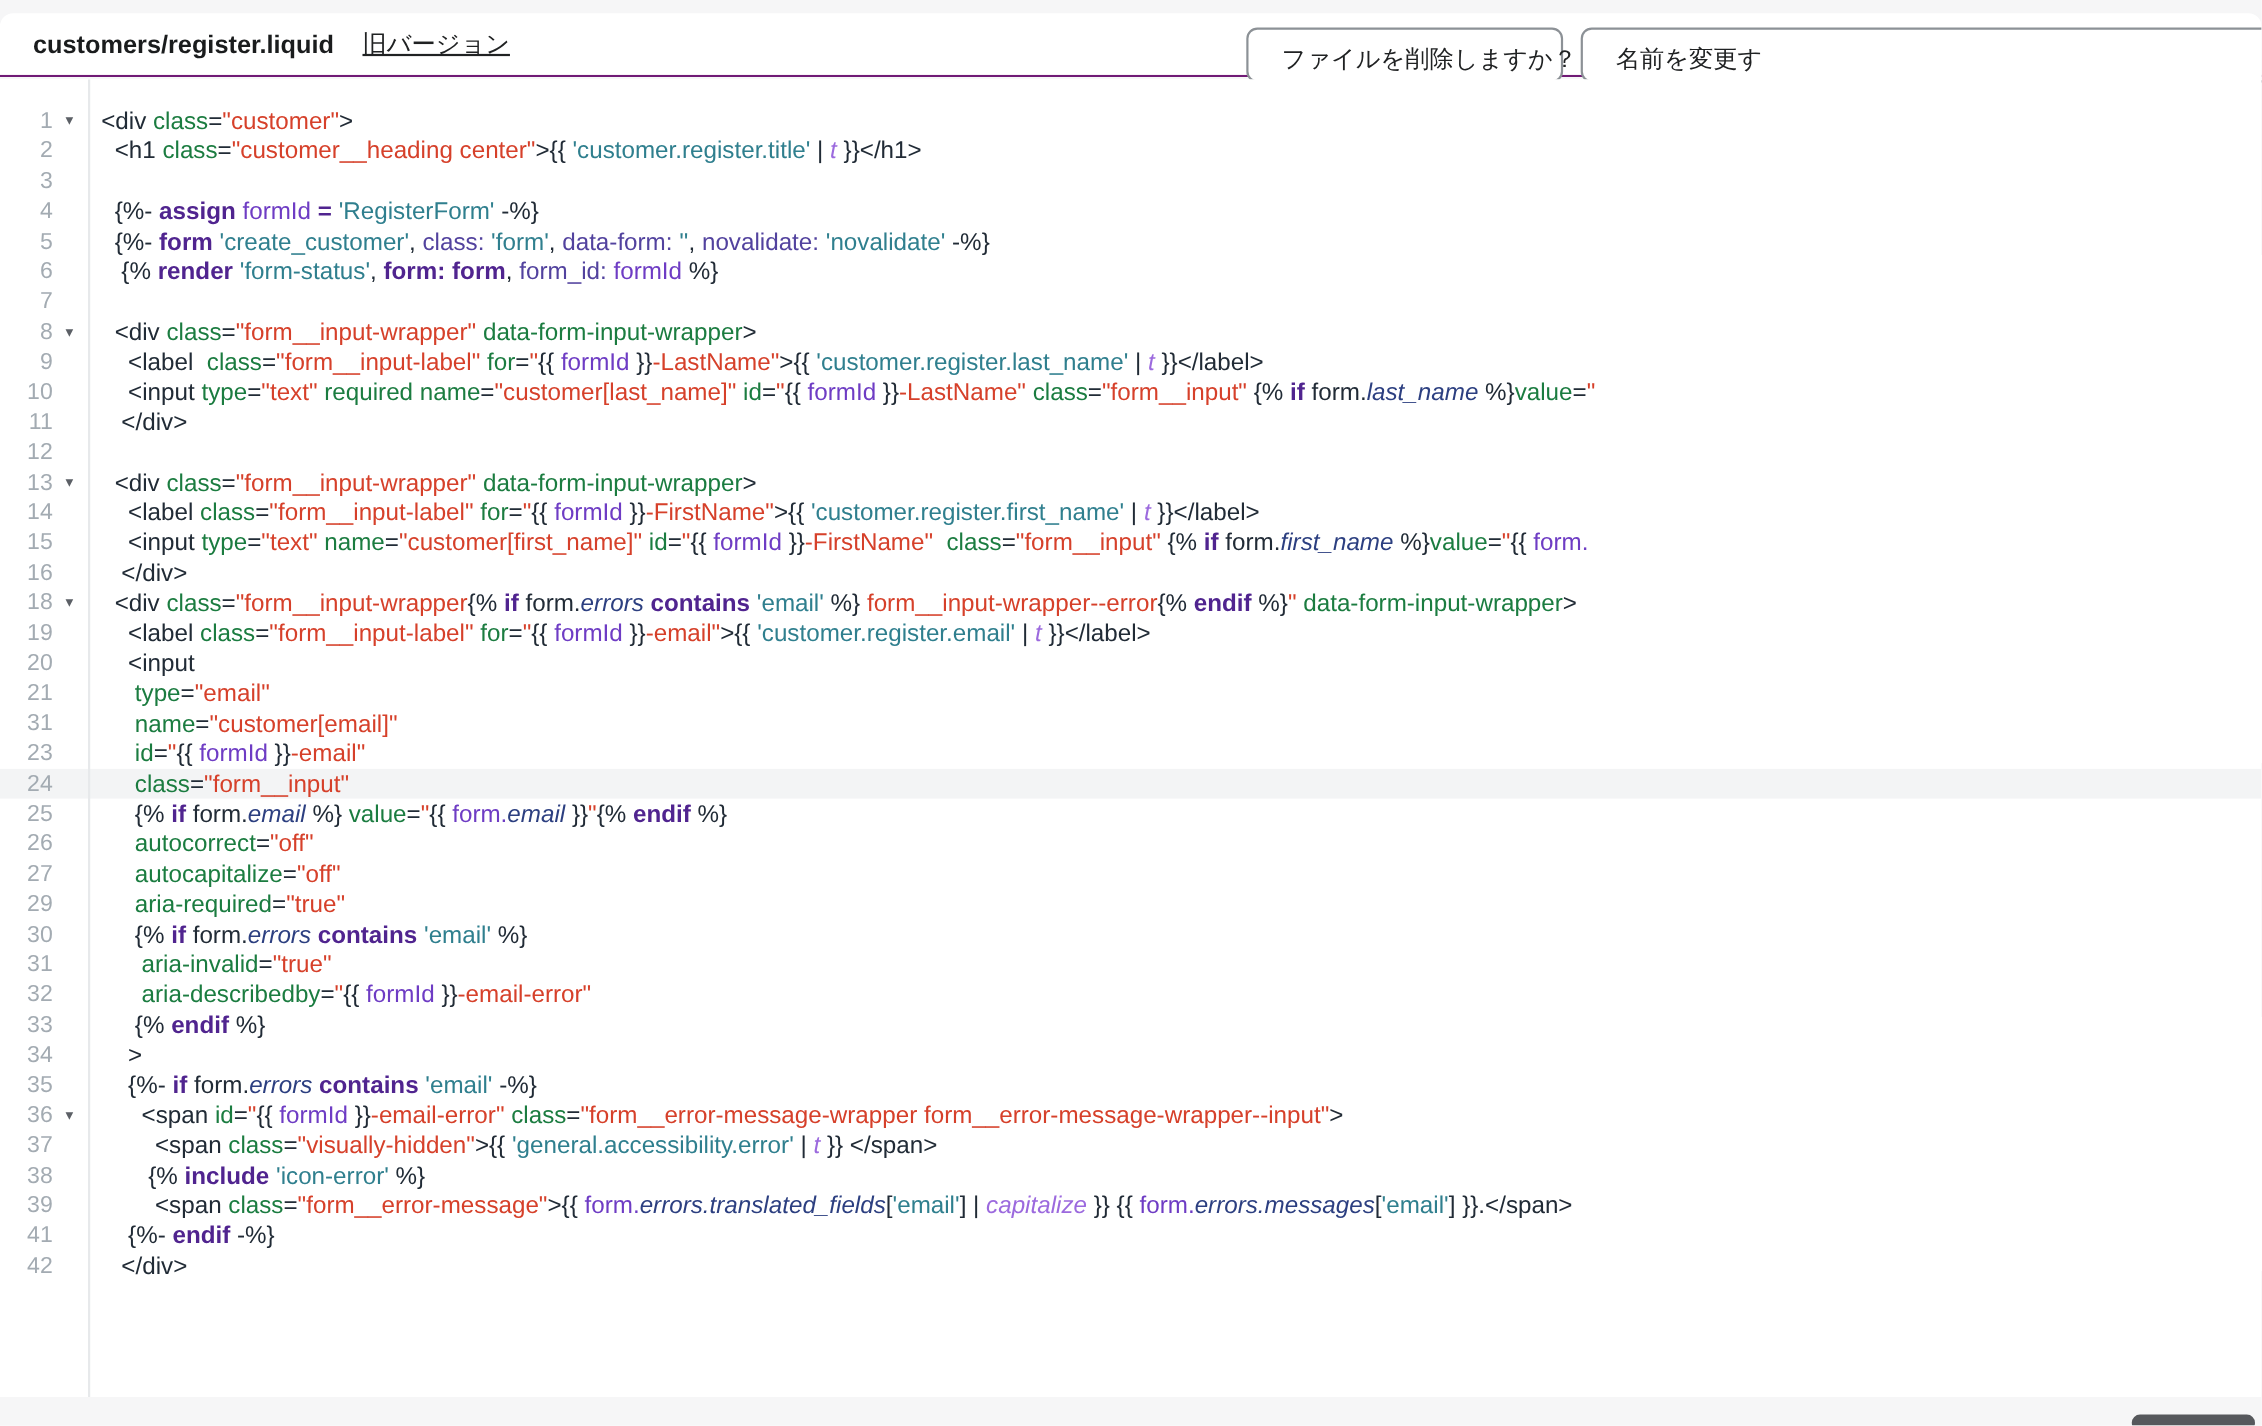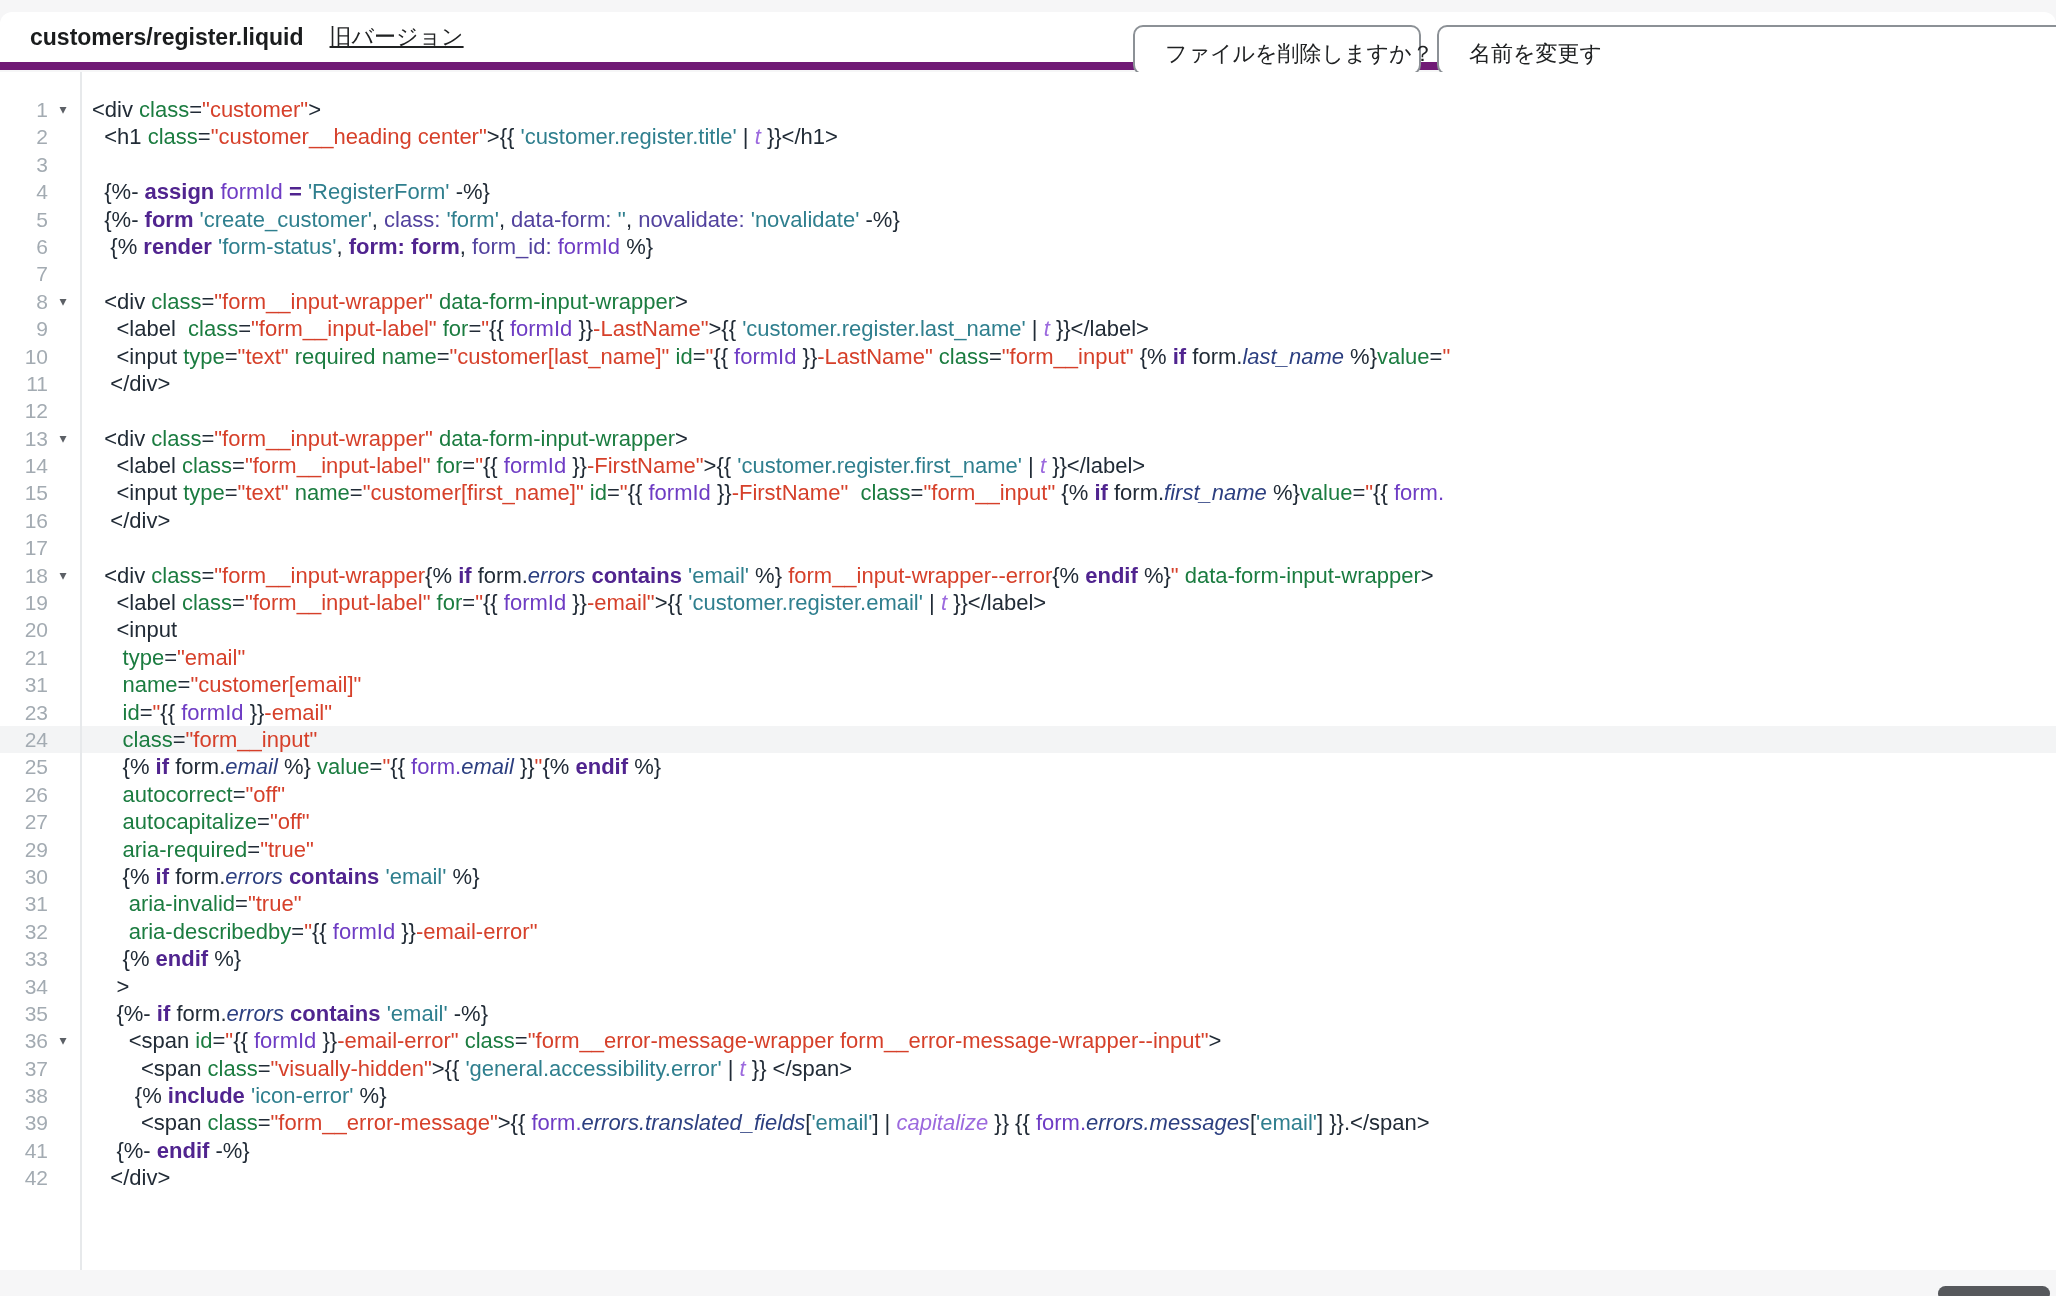--- a/index.html
+++ b/index.html
@@ -3,21 +3,21 @@
 <meta charset="utf-8">
 <style>
   * { margin:0; padding:0; box-sizing:border-box; }
   html,body { width:2056px; height:1296px; overflow:hidden; }
   body { font-family:"Liberation Sans", sans-serif; background:#f6f6f7; }
   .stage { position:relative; width:2056px; height:1296px; overflow:hidden; background:#f6f6f7; }
 
   
   .card-header {
     position:absolute; left:0; top:12px; width:2056px; height:58px;
-    background:#ffffff; border-bottom:8px solid #701a75;
+    background:#ffffff; border-bottom:2px solid #701a75;
     border-radius:12px 12px 0 0;
     display:flex; align-items:center;
   }
   .file-title { font-size:23px; font-weight:700; color:#1a1c1d; margin-left:30px; white-space:nowrap; }
   .old-version { font-size:22px; color:#202223; text-decoration:underline; margin-left:26px; white-space:nowrap; cursor:pointer;text-align:center; }
   .hdr-btn {
     height:50px; background:#ffffff; border:2px solid #8c9196; border-radius:10px;
     font-size:22px; color:#202223; font-family:"Liberation Sans", sans-serif;
     padding:12px 30px; white-space:nowrap; cursor:pointer;
   }
@@ -77,21 +77,20 @@
         <div class="row"><div class="gutter"><span class="num">7</span><span class="fold"></span></div><div class="code"></div></div>
         <div class="row"><div class="gutter"><span class="num">8</span><span class="fold">▾</span></div><div class="code"><span class="s-tag">  &lt;div </span><span class="s-attr">class</span><span class="s-pun">=</span><span class="s-str">"form__input-wrapper"</span><span class="s-attr"> data-form-input-wrapper</span><span class="s-tag">&gt;</span></div></div>
         <div class="row"><div class="gutter"><span class="num">9</span><span class="fold"></span></div><div class="code"><span class="s-tag">    &lt;label  </span><span class="s-attr">class</span><span class="s-pun">=</span><span class="s-str">"form__input-label"</span><span class="s-pun"> </span><span class="s-attr">for</span><span class="s-pun">=</span><span class="s-str">"</span><span class="s-pun">{{ </span><span class="s-var">formId</span><span class="s-pun"> }}</span><span class="s-str">-LastName"</span><span class="s-tag">&gt;</span><span class="s-pun">{{ </span><span class="s-lstr">'customer.register.last_name'</span><span class="s-pun"> | </span><span class="s-filt">t</span><span class="s-pun"> }}</span><span class="s-tag">&lt;/label&gt;</span></div></div>
         <div class="row"><div class="gutter"><span class="num">10</span><span class="fold"></span></div><div class="code"><span class="s-tag">    &lt;input </span><span class="s-attr">type</span><span class="s-pun">=</span><span class="s-str">"text"</span><span class="s-attr"> required</span><span class="s-pun"> </span><span class="s-attr">name</span><span class="s-pun">=</span><span class="s-str">"customer[last_name]"</span><span class="s-pun"> </span><span class="s-attr">id</span><span class="s-pun">=</span><span class="s-str">"</span><span class="s-pun">{{ </span><span class="s-var">formId</span><span class="s-pun"> }}</span><span class="s-str">-LastName"</span><span class="s-pun"> </span><span class="s-attr">class</span><span class="s-pun">=</span><span class="s-str">"form__input"</span><span class="s-pun"> {% </span><span class="s-kw">if</span><span class="s-pun"> </span><span class="s-txt">form.</span><span class="s-prop">last_name</span><span class="s-pun"> %}</span><span class="s-attr">value</span><span class="s-pun">=</span><span class="s-str">"</span></div></div>
         <div class="row"><div class="gutter"><span class="num">11</span><span class="fold"></span></div><div class="code"><span class="s-tag">   &lt;/div&gt;</span></div></div>
         <div class="row"><div class="gutter"><span class="num">12</span><span class="fold"></span></div><div class="code"></div></div>
         <div class="row"><div class="gutter"><span class="num">13</span><span class="fold">▾</span></div><div class="code"><span class="s-tag">  &lt;div </span><span class="s-attr">class</span><span class="s-pun">=</span><span class="s-str">"form__input-wrapper"</span><span class="s-attr"> data-form-input-wrapper</span><span class="s-tag">&gt;</span></div></div>
         <div class="row"><div class="gutter"><span class="num">14</span><span class="fold"></span></div><div class="code"><span class="s-tag">    &lt;label </span><span class="s-attr">class</span><span class="s-pun">=</span><span class="s-str">"form__input-label"</span><span class="s-pun"> </span><span class="s-attr">for</span><span class="s-pun">=</span><span class="s-str">"</span><span class="s-pun">{{ </span><span class="s-var">formId</span><span class="s-pun"> }}</span><span class="s-str">-FirstName"</span><span class="s-tag">&gt;</span><span class="s-pun">{{ </span><span class="s-lstr">'customer.register.first_name'</span><span class="s-pun"> | </span><span class="s-filt">t</span><span class="s-pun"> }}</span><span class="s-tag">&lt;/label&gt;</span></div></div>
         <div class="row"><div class="gutter"><span class="num">15</span><span class="fold"></span></div><div class="code"><span class="s-tag">    &lt;input </span><span class="s-attr">type</span><span class="s-pun">=</span><span class="s-str">"text"</span><span class="s-pun"> </span><span class="s-attr">name</span><span class="s-pun">=</span><span class="s-str">"customer[first_name]"</span><span class="s-pun"> </span><span class="s-attr">id</span><span class="s-pun">=</span><span class="s-str">"</span><span class="s-pun">{{ </span><span class="s-var">formId</span><span class="s-pun"> }}</span><span class="s-str">-FirstName"</span><span class="s-pun">  </span><span class="s-attr">class</span><span class="s-pun">=</span><span class="s-str">"form__input"</span><span class="s-pun"> {% </span><span class="s-kw">if</span><span class="s-pun"> </span><span class="s-txt">form.</span><span class="s-prop">first_name</span><span class="s-pun"> %}</span><span class="s-attr">value</span><span class="s-pun">=</span><span class="s-str">"</span><span class="s-pun">{{ </span><span class="s-var">form.</span></div></div>
         <div class="row"><div class="gutter"><span class="num">16</span><span class="fold"></span></div><div class="code"><span class="s-tag">   &lt;/div&gt;</span></div></div>
-        <div class="row"><div class="gutter"><span class="num">17</span><span class="fold"></span></div><div class="code"></div></div>
         <div class="row"><div class="gutter"><span class="num">18</span><span class="fold">▾</span></div><div class="code"><span class="s-tag">  &lt;div </span><span class="s-attr">class</span><span class="s-pun">=</span><span class="s-str">"form__input-wrapper</span><span class="s-pun">{% </span><span class="s-kw">if</span><span class="s-pun"> </span><span class="s-txt">form.</span><span class="s-prop">errors</span><span class="s-pun"> </span><span class="s-kw">contains</span><span class="s-pun"> </span><span class="s-lstr">'email'</span><span class="s-pun"> %}</span><span class="s-str"> form__input-wrapper--error</span><span class="s-pun">{% </span><span class="s-kw">endif</span><span class="s-pun"> %}</span><span class="s-str">"</span><span class="s-attr"> data-form-input-wrapper</span><span class="s-tag">&gt;</span></div></div>
         <div class="row"><div class="gutter"><span class="num">19</span><span class="fold"></span></div><div class="code"><span class="s-tag">    &lt;label </span><span class="s-attr">class</span><span class="s-pun">=</span><span class="s-str">"form__input-label"</span><span class="s-pun"> </span><span class="s-attr">for</span><span class="s-pun">=</span><span class="s-str">"</span><span class="s-pun">{{ </span><span class="s-var">formId</span><span class="s-pun"> }}</span><span class="s-str">-email"</span><span class="s-tag">&gt;</span><span class="s-pun">{{ </span><span class="s-lstr">'customer.register.email'</span><span class="s-pun"> | </span><span class="s-filt">t</span><span class="s-pun"> }}</span><span class="s-tag">&lt;/label&gt;</span></div></div>
         <div class="row"><div class="gutter"><span class="num">20</span><span class="fold"></span></div><div class="code"><span class="s-tag">    &lt;input</span></div></div>
         <div class="row"><div class="gutter"><span class="num">21</span><span class="fold"></span></div><div class="code"><span class="s-attr">     type</span><span class="s-pun">=</span><span class="s-str">"email"</span></div></div>
         <div class="row"><div class="gutter"><span class="num">31</span><span class="fold"></span></div><div class="code"><span class="s-attr">     name</span><span class="s-pun">=</span><span class="s-str">"customer[email]"</span></div></div>
         <div class="row"><div class="gutter"><span class="num">23</span><span class="fold"></span></div><div class="code"><span class="s-attr">     id</span><span class="s-pun">=</span><span class="s-str">"</span><span class="s-pun">{{ </span><span class="s-var">formId</span><span class="s-pun"> }}</span><span class="s-str">-email"</span></div></div>
         <div class="row active"><div class="gutter"><span class="num">24</span><span class="fold"></span></div><div class="code"><span class="s-attr">     class</span><span class="s-pun">=</span><span class="s-str">"form__input"</span></div></div>
         <div class="row"><div class="gutter"><span class="num">25</span><span class="fold"></span></div><div class="code"><span class="s-pun">     {% </span><span class="s-kw">if</span><span class="s-pun"> </span><span class="s-txt">form.</span><span class="s-prop">email</span><span class="s-pun"> %} </span><span class="s-attr">value</span><span class="s-pun">=</span><span class="s-str">"</span><span class="s-pun">{{ </span><span class="s-var">form.</span><span class="s-prop">email</span><span class="s-pun"> }}</span><span class="s-str">"</span><span class="s-pun">{% </span><span class="s-kw">endif</span><span class="s-pun"> %}</span></div></div>
         <div class="row"><div class="gutter"><span class="num">26</span><span class="fold"></span></div><div class="code"><span class="s-attr">     autocorrect</span><span class="s-pun">=</span><span class="s-str">"off"</span></div></div>
         <div class="row"><div class="gutter"><span class="num">27</span><span class="fold"></span></div><div class="code"><span class="s-attr">     autocapitalize</span><span class="s-pun">=</span><span class="s-str">"off"</span></div></div>

